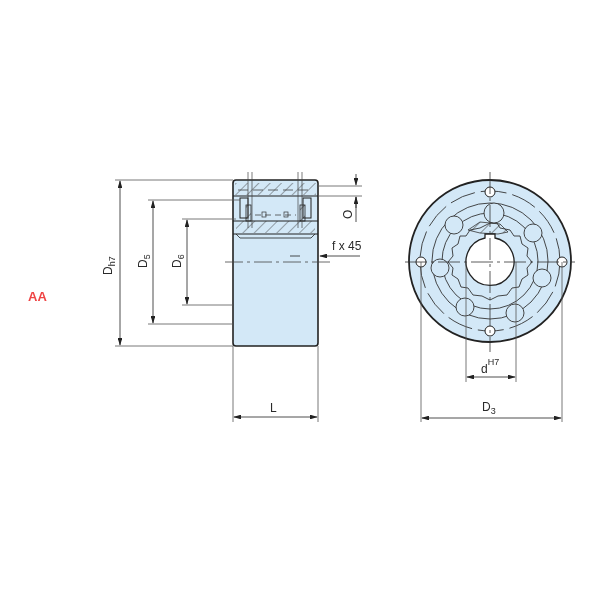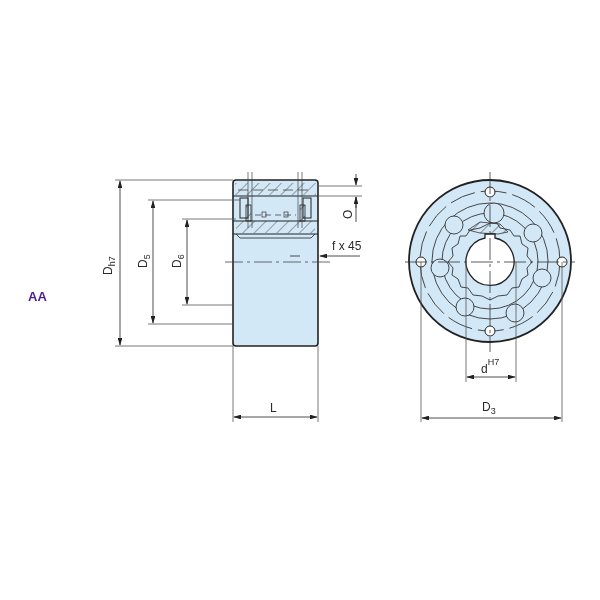--- a/index.html
+++ b/index.html
@@ -1,19 +1,19 @@
 <!DOCTYPE html>
 <html><head>
 <meta charset="utf-8">
 <style>
   html, body { margin: 0; padding: 0; background: #ffffff; }
   body { width: 600px; height: 600px; position: relative; overflow: hidden; font-family: "Liberation Sans", sans-serif; }
   #canvas { position: absolute; left: 0; top: 0; width: 600px; height: 600px; }
   .lbl { font-family: "Liberation Sans", sans-serif; fill: #2a2a2a; font-size: 12px; }
-  .variant { position: absolute; left: 28px; top: 289px; font-family: "Liberation Sans", sans-serif; font-weight: bold; font-size: 13px; color: #4c1d95; }
+  .variant { position: absolute; left: 28px; top: 289px; font-family: "Liberation Sans", sans-serif; font-weight: bold; font-size: 13px; color: #ef4444; }
 </style>
 </head>
 <body>
 
 <div class="variant">AA</div>
 
 <svg id="canvas" viewBox="0 0 600 600" xmlns="http://www.w3.org/2000/svg">
   <defs>
     <pattern id="hatch" patternUnits="userSpaceOnUse" width="8" height="8" patternTransform="rotate(45)">
       <line x1="0" y1="0" x2="0" y2="8" stroke="#333" stroke-width="1"></line>

